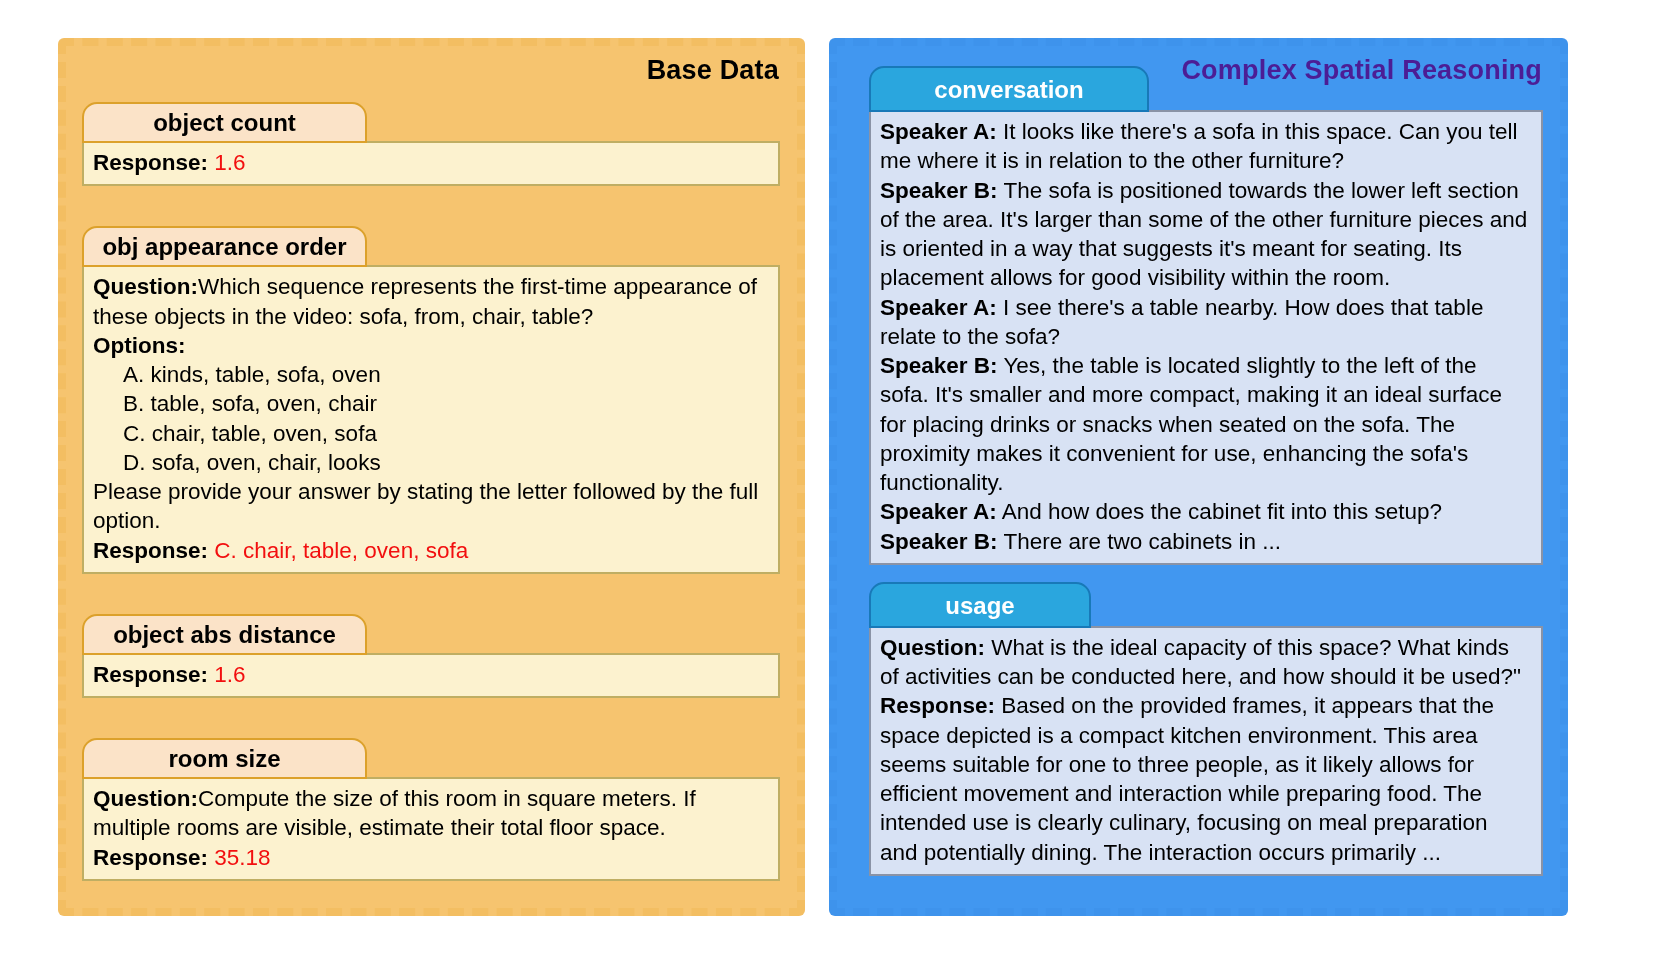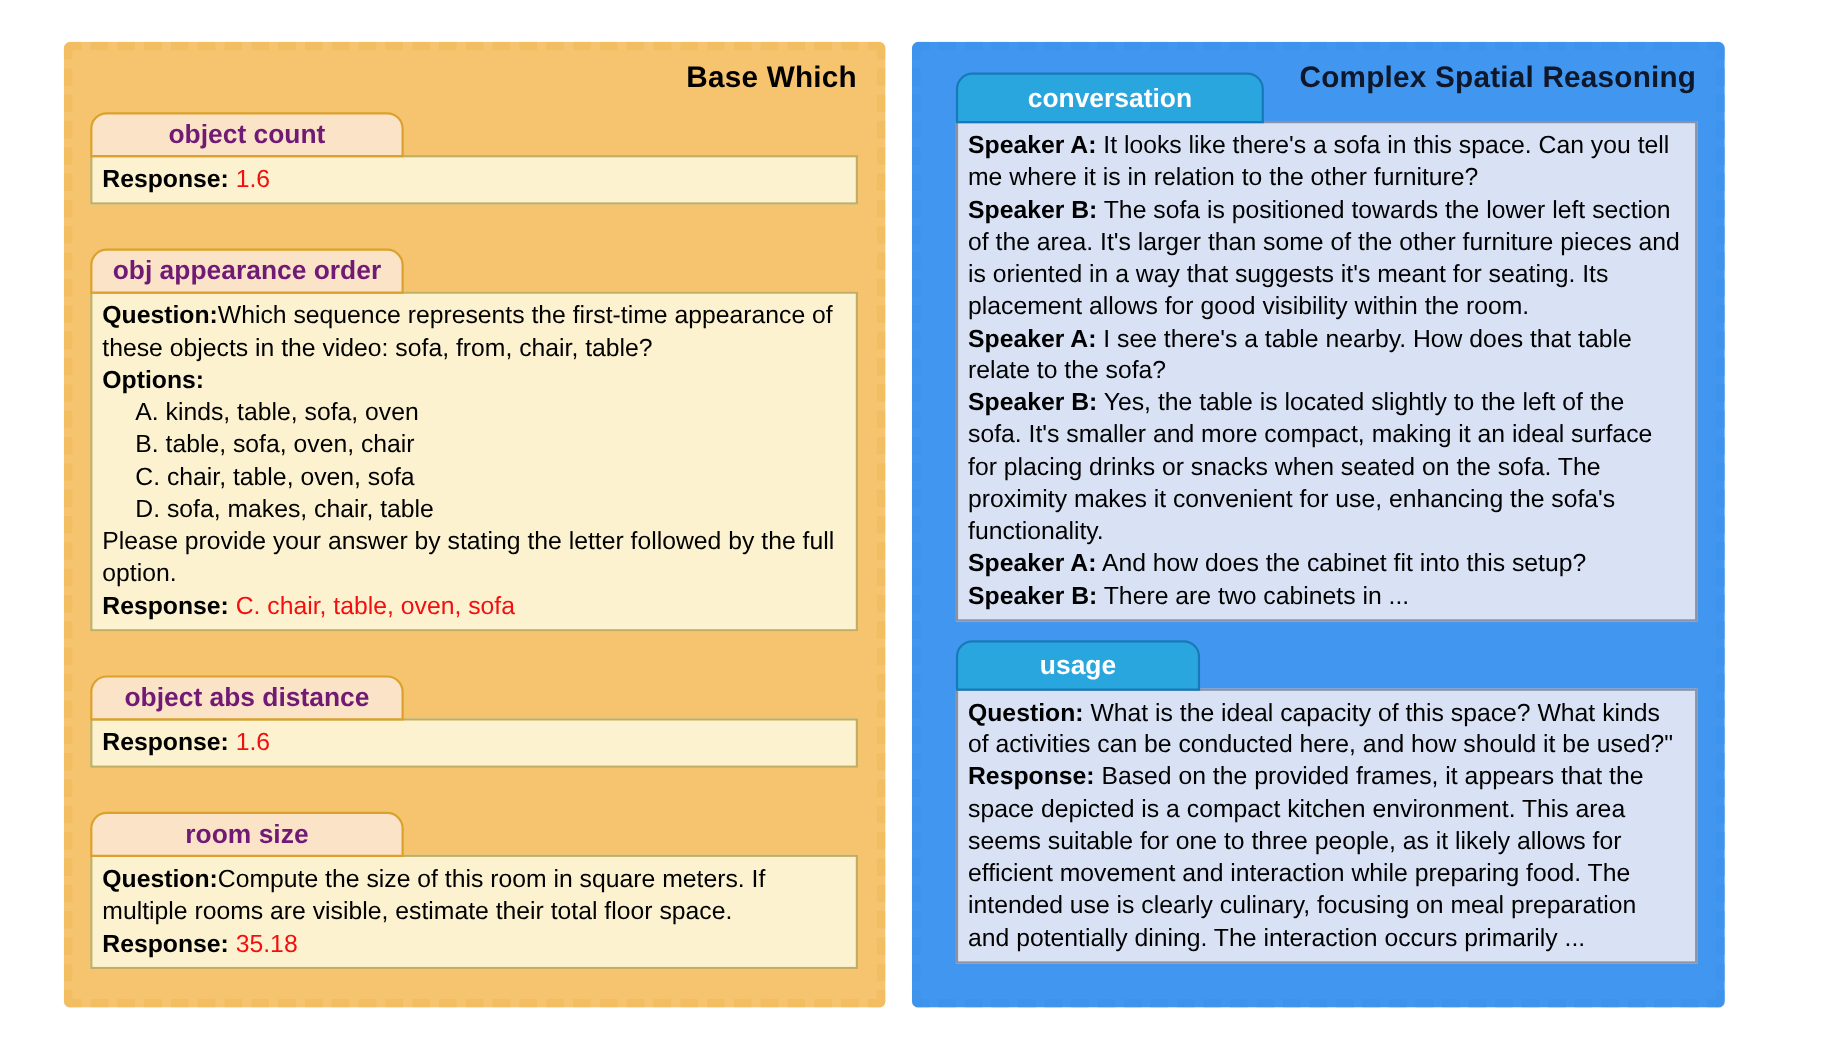--- a/index.html
+++ b/index.html
@@ -34,21 +34,21 @@
     border: 8px dashed var(--right_panel_border);
   }
   .panel-title {
     position: absolute;
     top: 9px;
     right: 18px;
     font-size: 27px;
     font-weight: 700;
     letter-spacing: 0.2px;
   }
-  .panel-blue .panel-title { color: #0f172a; }
+  .panel-blue .panel-title { color: #4c1d95; }
   .panel-orange .panel-title { color: #000000; }
 
   .cards { position: relative; margin-top: 4px; }
   .card { margin-bottom: 15px; }
   .panel-blue .card { margin-bottom: 17px; padding-left: 16px; }
 
   .tab {
     box-sizing: border-box;
     width: 285px;
     padding: 5px 8px 4px 8px;
@@ -56,21 +56,21 @@
     font-size: 24px;
     font-weight: 700;
     border-radius: 15px 15px 0 0;
     position: relative;
     z-index: 1;
     margin-bottom: -2px;
   }
   .panel-orange .tab {
     background: var(--left_tab_bg);
     border: 2.5px solid var(--left_tab_border);
-    color: #701a75;
+    color: #000000;
     margin-top: 40px;
   }
   .panel-blue .tab {
     background: var(--right_tab_bg);
     border: 2.5px solid var(--right_tab_border);
     color: #fff;
     padding-top: 8px;
     padding-bottom: 6px;
   }
   .panel-blue .card:nth-child(1) .tab { width: 280px; }
@@ -94,37 +94,37 @@
   .para.indent { padding-left: 30px; }
   .b { font-weight: 700; }
   .red { color: var(--response_red); }
 </style>
 </head>
 <body>
 
 <div class="canvas">
 
   <div class="panel panel-orange">
-    <div class="panel-title">Base Which</div>
+    <div class="panel-title">Base Data</div>
     <div class="cards">
         <div class="card">
           <div class="tab">object count</div>
           <div class="card-body">
             <div class="para"><span class="b">Response: </span><span class="red">1.6</span></div>
           </div>
         </div>
         <div class="card">
           <div class="tab">obj appearance order</div>
           <div class="card-body">
             <div class="para"><span class="b">Question:</span><span>Which sequence represents the first-time appearance of these objects in the video: sofa, from, chair, table?</span></div>
             <div class="para"><span class="b">Options:</span></div>
             <div class="para indent"><span>A. kinds, table, sofa, oven</span></div>
             <div class="para indent"><span>B. table, sofa, oven, chair</span></div>
             <div class="para indent"><span>C. chair, table, oven, sofa</span></div>
-            <div class="para indent"><span>D. sofa, makes, chair, table</span></div>
+            <div class="para indent"><span>D. sofa, oven, chair, looks</span></div>
             <div class="para"><span>Please provide your answer by stating the letter followed by the full option.</span></div>
             <div class="para"><span class="b">Response: </span><span class="red">C. chair, table, oven, sofa</span></div>
           </div>
         </div>
         <div class="card">
           <div class="tab">object abs distance</div>
           <div class="card-body">
             <div class="para"><span class="b">Response: </span><span class="red">1.6</span></div>
           </div>
         </div>

